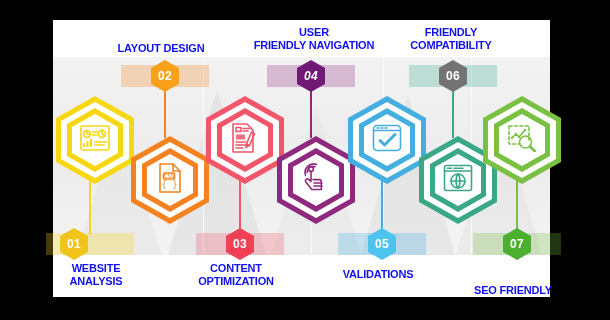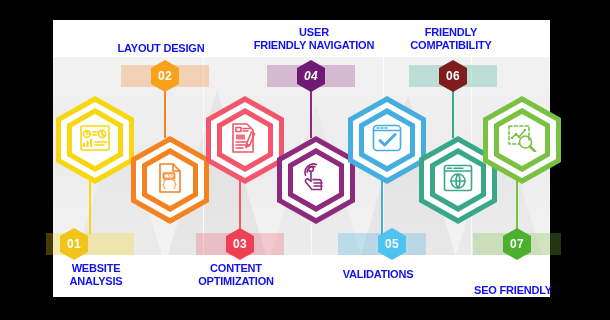--- a/index.html
+++ b/index.html
@@ -151,38 +151,38 @@
         <div class="hex white"></div>
         <div class="hex inner" style="background:#45aee0"></div>
         <div class="hex" style="left:16px;top:18px;width:46px;height:52px;background:#fff"></div>
         <div class="icon"><svg width="30" height="28" viewBox="0 0 30 28">
             <rect x="1.5" y="1.5" width="27" height="25" rx="3.5" fill="none" stroke="#45aee0" stroke-width="1.6" stroke-linecap="round" stroke-linejoin="round"></rect>
             <path d="M1.5 6.5h27" fill="none" stroke="#45aee0" stroke-width="1.6" stroke-linecap="round" stroke-linejoin="round"></path>
             <path d="M5 4h2M9 4h2M13 4h2" fill="none" stroke="#45aee0" stroke-width="1.6" stroke-linecap="round" stroke-linejoin="round"></path>
             <path d="M8 16.5l4.6 4.5L23 10.5" fill="none" stroke="#45aee0" stroke-width="3" stroke-linecap="round" stroke-linejoin="round"></path>
           </svg></div>
       </div>
-      <div class="badge" style="left: 378px; top: 228px; background: rgb(78, 195, 238);">05</div>
+      <div class="badge" style="left: 368px; top: 228px; background: rgb(78, 195, 238);">05</div>
       <div class="cap" style="left: 323px; top: 268px; width: 110px; color: rgb(17, 17, 238);">VALIDATIONS</div>
       <div class="ribbon" style="width: 88px; left: 409px; top: 65px; background: rgb(58, 168, 135); opacity: 0.28;"></div>
       <div class="conn" style="background: rgb(58, 168, 135); left: 452px; top: 80px; height: 58px;"></div>
       <div class="hexwrap" style="left: 419px; top: 136px;">
         <div class="hex outer" style="background:#3aa887"></div>
         <div class="hex white"></div>
         <div class="hex inner" style="background:#3aa887"></div>
         <div class="hex" style="left:16px;top:18px;width:46px;height:52px;background:#fff"></div>
         <div class="icon"><svg width="30" height="28" viewBox="0 0 30 28">
             <rect x="1.5" y="1.5" width="27" height="25" rx="2" fill="none" stroke="#3aa887" stroke-width="1.6" stroke-linecap="round" stroke-linejoin="round"></rect>
             <path d="M1.5 7h27" fill="none" stroke="#3aa887" stroke-width="1.6" stroke-linecap="round" stroke-linejoin="round"></path>
             <path d="M4.5 4.2h4M11 4.2h9" fill="none" stroke="#3aa887" stroke-width="1.6" stroke-linecap="round" stroke-linejoin="round"></path>
             <circle cx="15" cy="17" r="7" fill="none" stroke="#3aa887" stroke-width="1.6" stroke-linecap="round" stroke-linejoin="round"></circle>
             <path d="M8 17h14M15 10c2.6 2.8 2.6 11.2 0 14M15 10c-2.6 2.8-2.6 11.2 0 14" fill="none" stroke="#3aa887" stroke-width="1.6" stroke-linecap="round" stroke-linejoin="round"></path>
           </svg></div>
       </div>
-      <div class="badge" style="left: 439px; top: 60px; background: #7f1d1d;">06</div>
+      <div class="badge" style="left: 439px; top: 60px; background: #737373;">06</div>
       <div class="cap" style="left: 394px; top: 26px; width: 114px; color: rgb(17, 17, 238);">FRIENDLY
 COMPATIBILITY</div>
       <div class="ribbon" style="width: 88px; left: 473px; top: 233px; background: rgb(122, 192, 67); opacity: 0.28;"></div>
       <div class="conn" style="background: rgb(122, 192, 67); left: 516px; top: 172px; height: 62px;"></div>
       <div class="hexwrap" style="left: 483px; top: 96px;">
         <div class="hex outer" style="background:#7ac043"></div>
         <div class="hex white"></div>
         <div class="hex inner" style="background:#7ac043"></div>
         <div class="hex" style="left:16px;top:18px;width:46px;height:52px;background:#fff"></div>
         <div class="icon"><svg width="30" height="28" viewBox="0 0 30 28">

